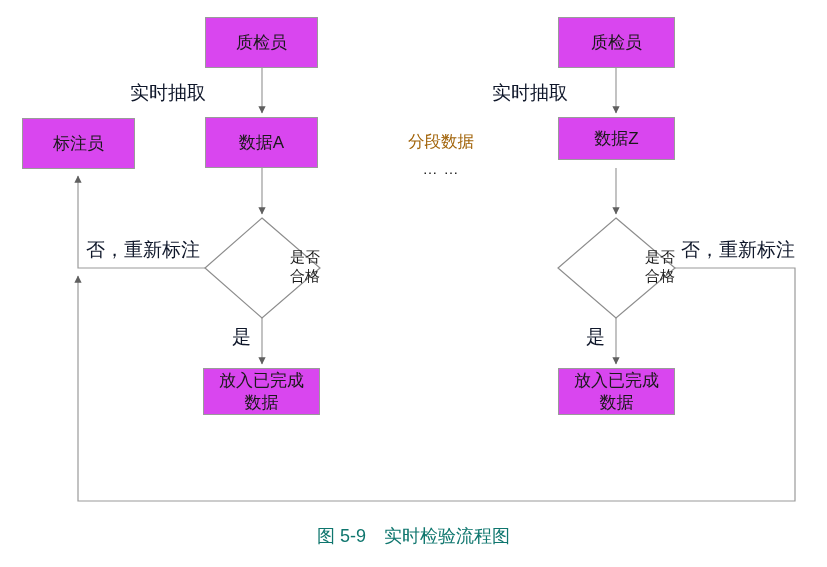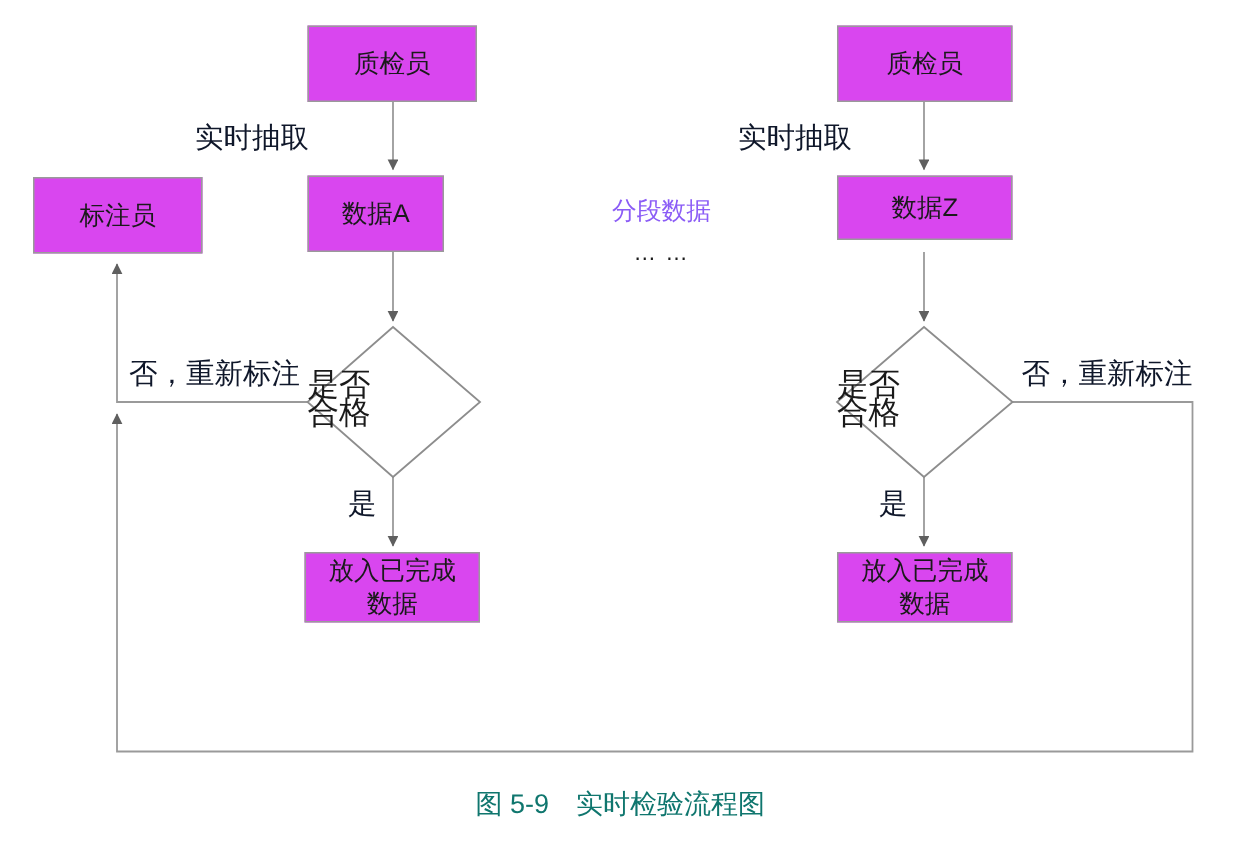--- a/index.html
+++ b/index.html
@@ -41,31 +41,31 @@
   }
   .edge-label {
     position: absolute;
     font-size: 19px;
     line-height: 20px;
     color: #0f172a;
     white-space: nowrap;
   }
   .diamond-label {
     position: absolute;
-    font-size: 21px;
+    font-size: 15px;
     line-height: 19px;
     color: #1a1a1a;
-    text-align: left;
+    text-align: right;
     white-space: pre-line;
   }
   .mid-label {
     position: absolute;
     font-size: 16.5px;
     line-height: 20px;
-    color: #8b5cf6;
+    color: #a16207;
     text-align: center;
     white-space: nowrap;
   }
   .ellipsis-label {
     position: absolute;
     font-size: 15px;
     letter-spacing: 1px;
     color: #1a1a1a;
     text-align: center;
     white-space: nowrap;
@@ -114,21 +114,21 @@
       <polygon points="262,218 320,268 262,318 205,268" stroke="#8d8d8d" fill="#ffffff"></polygon>
 
       <polygon points="616,218 675,268 616,318 558,268" stroke="#8d8d8d" fill="#ffffff"></polygon>
     </g>
   </svg>
 
   <div class="node-box" style="left:205px; top:17px; width:113px; height:51px;">质检员</div>
 
   <div class="edge-label" style="left:130px; top:83px;">实时抽取</div>
 
-  <div class="node-box" style="left:205px; top:117px; width:91px; height:51px;">数据A</div>
+  <div class="node-box" style="left:205px; top:117px; width:113px; height:51px;">数据A</div>
 
   <div class="diamond-label" style="left:205px; top:247px; width:115px;">是否
 合格</div>
 
   <div class="edge-label" style="left:232px; top:327px;">是</div>
 
   <div class="edge-label" style="left:86px; top:240px;">否，重新标注</div>
 
   <div class="node-box" style="left:203px; top:368px; width:117px; height:47px;">放入已完成
 数据</div>

